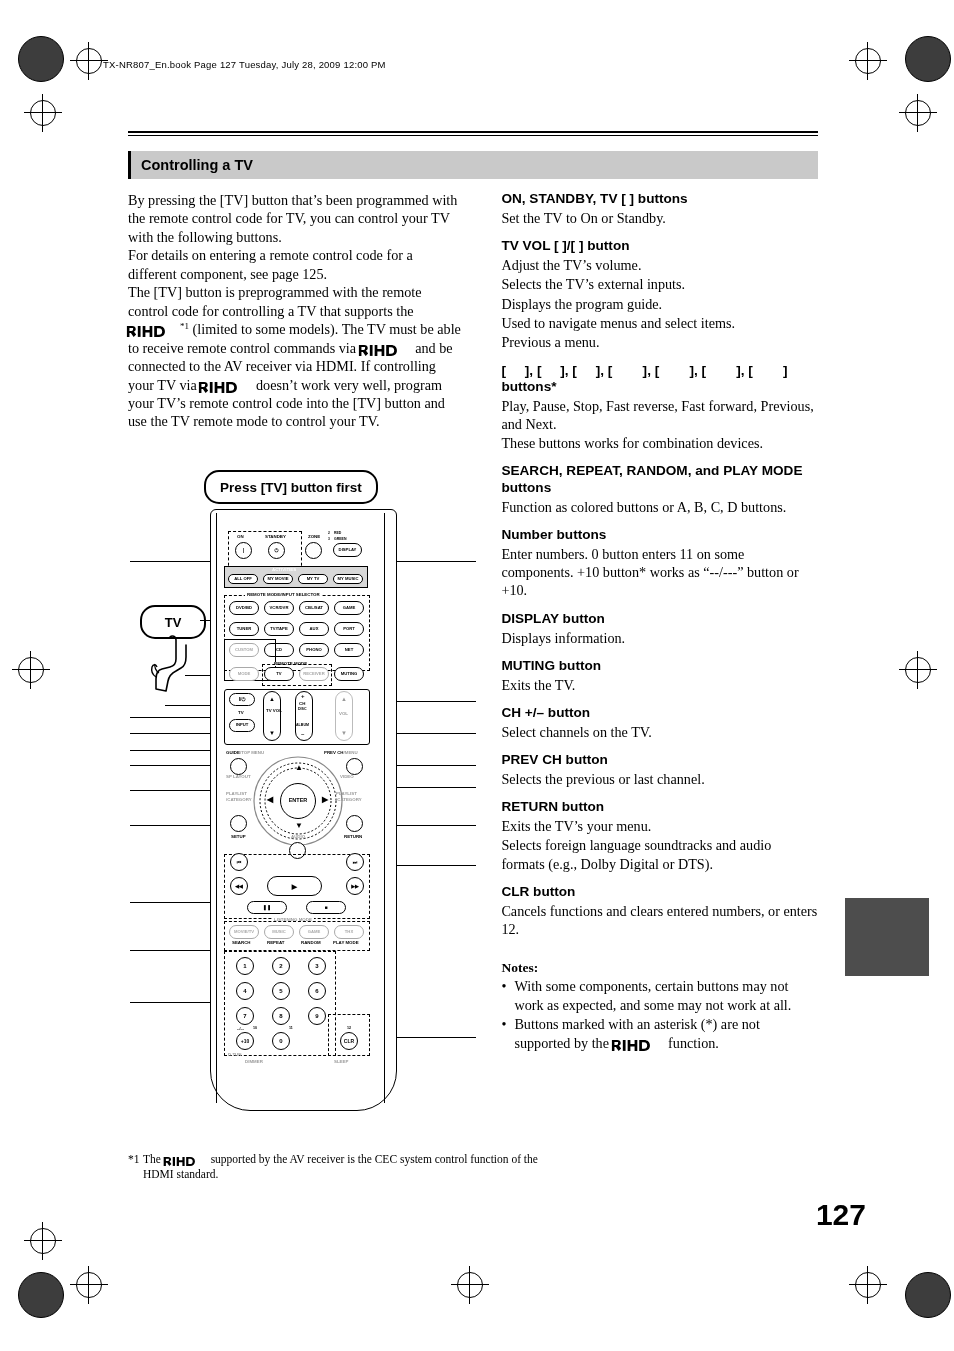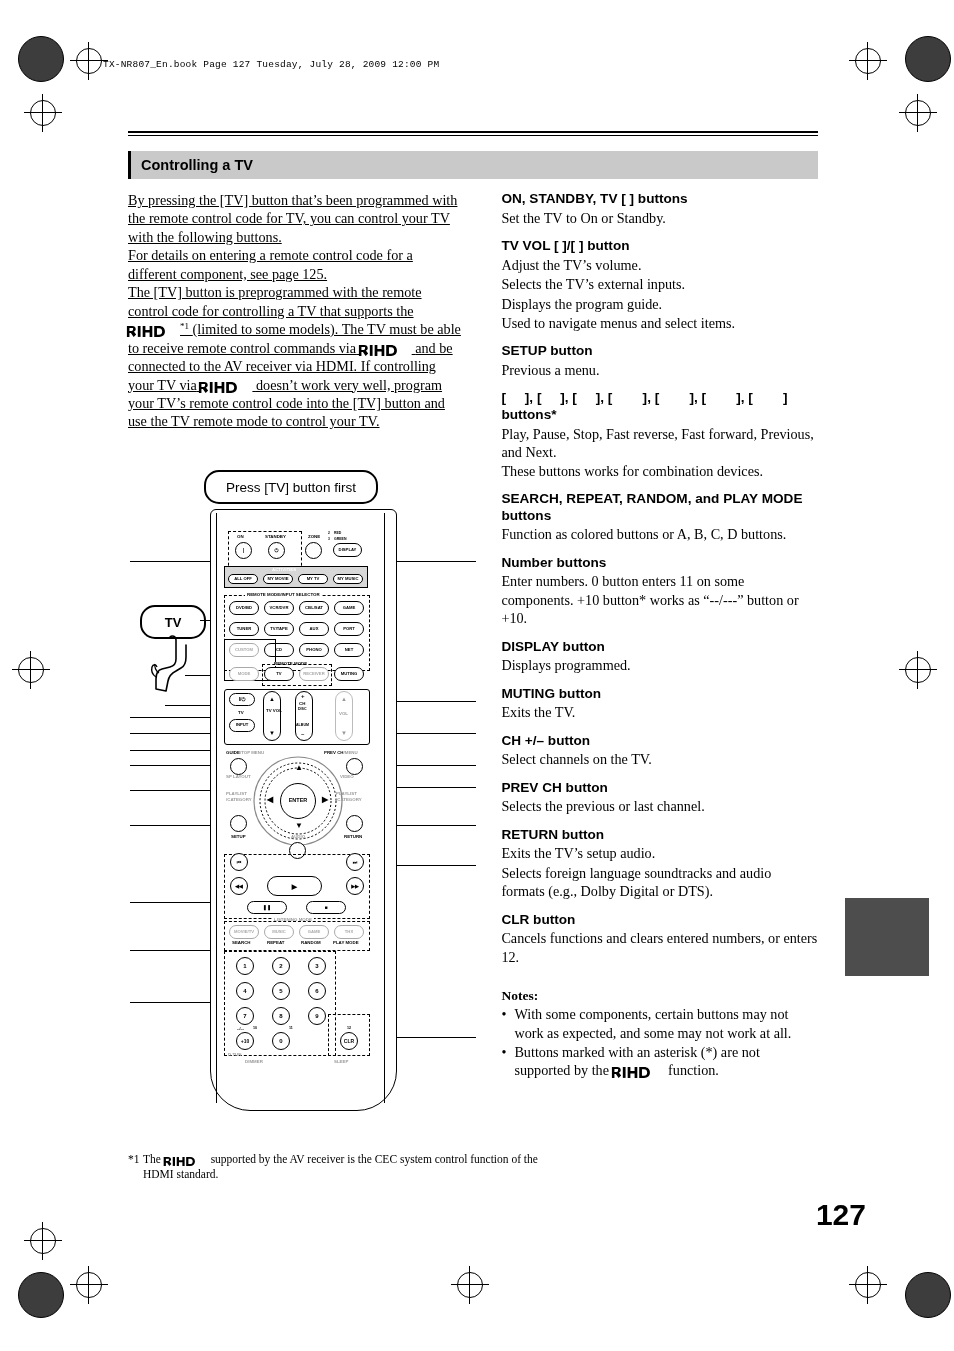--- a/index.html
+++ b/index.html
@@ -23,21 +23,21 @@
   .page-title{font-family:"Liberation Sans",sans-serif;font-weight:bold;font-size:17.5px;
               letter-spacing:-0.2px;padding-bottom:3px;}
   .page-title .cont{font-style:italic;font-weight:bold;}
   .title-rule{border-top:2.5px solid #000;border-bottom:1px solid #000;height:2px;margin-top:1px;}
 
   .section-bar{background:#c9c9c9;font-family:"Liberation Sans",sans-serif;font-weight:bold;
                font-size:14.5px;padding:6px 0 6px 10px;margin-top:15px;
                border-left:3px solid #000;}
 
   .cols{display:flex;margin-top:12px;}
-  .col-left{width:340px;text-decoration:underline;}
+  .col-left{width:340px;}
   .col-right{width:320px;margin-left:37px;}
 
   p{margin:0;font-size:14.2px;line-height:1.30;text-align:left;}
   .para{margin-bottom:0px;}
 
   .rihd{display:inline-block;font-family:"Liberation Sans",sans-serif;font-weight:bold;
         font-size:11px;letter-spacing:-0.5px;border:0;transform:scaleX(1.05);
         vertical-align:-1px;}
   .rihd svg{vertical-align:-2px;}
 
@@ -47,21 +47,21 @@
   .bhead{font-family:"Liberation Sans",sans-serif;font-weight:bold;font-size:13.6px;
          margin-top:11px;line-height:1.22;}
   .bhead:first-child{margin-top:0;}
   .bdesc{font-size:14.2px;line-height:1.30;margin-top:1px;}
 
   
   .remote-wrap{position:absolute;left:130px;top:465px;width:350px;height:660px;}
 
   .callout-box{position:absolute;left:74px;top:5px;width:170px;height:30px;
     border:2.2px solid #000;border-radius:15px;background:#fff;
-    font-family:"Liberation Sans",sans-serif;font-weight:normal;font-size:13.5px;
+    font-family:"Liberation Sans",sans-serif;font-weight:bold;font-size:13.5px;
     display:flex;align-items:center;justify-content:center;}
 
   .tv-callout{position:absolute;left:10px;top:140px;width:62px;height:30px;
     border:2px solid #000;border-radius:15px;background:#fff;
     font-family:"Liberation Sans",sans-serif;font-weight:bold;font-size:13px;
     display:flex;align-items:center;justify-content:center;}
 
   .hand{position:absolute;left:18px;top:168px;width:48px;height:60px;}
 
   .leaderline{position:absolute;background:#000;height:1px;}
@@ -134,21 +134,21 @@
   </div>
 <div class="reg-target" style="left:457px;top:1272px;">
     <div class="reg-circle"></div>
   </div>
 <div class="reg-target" style="left:30px;top:1228px;">
     <div class="reg-circle"></div>
   </div>
 
 <div class="cropline" style="left:100px;top:60px;width:1px;height:0;"></div>
 
-<div style="position:absolute;left:103px;top:59px;font-family:Liberation Mono, monospace;font-size:9.5px;letter-spacing:0.2px;">TX-NR807_En.book   Page 127   Tuesday, July 28, 2009   12:00 PM</div>
+<div style="position:absolute;left:103px;top:59px;font-family:Liberation Sans, sans-serif;font-size:9.5px;letter-spacing:0.2px;">TX-NR807_En.book   Page 127   Tuesday, July 28, 2009   12:00 PM</div>
 
 <div class="content">
 
   <div class="title-rule"></div>
 
   <div class="section-bar">
     <span>Controlling a TV</span>
   </div>
 
   <div class="cols">
@@ -195,47 +195,46 @@
 
       <div class="bhead">TV VOL [   ]/[   ] button</div>
       <div class="bdesc">Adjust the TV’s volume.</div>
 
       <div class="bdesc">Selects the TV’s external inputs.</div>
 
       <div class="bdesc">Displays the program guide.</div>
 
       <div class="bdesc">Used to navigate menus and select items.</div>
 
-      <div class="bhead">SETUP button</div>
       <div class="bdesc">Previous a menu.</div>
 
       <div class="bhead" style="white-space:pre-wrap;">[     ], [     ], [     ], [        ], [        ], [        ], [        ] buttons*</div>
       <div class="bdesc" style="white-space:pre-line;">Play, Pause, Stop, Fast reverse, Fast forward, Previous, and Next.
 These buttons works for combination devices.</div>
 
       <div class="bhead">SEARCH, REPEAT, RANDOM, and PLAY MODE buttons</div>
       <div class="bdesc">Function as colored buttons or A, B, C, D buttons.</div>
 
       <div class="bhead">Number buttons</div>
       <div class="bdesc">Enter numbers. 0 button enters 11 on some components. +10 button* works as “--/---” button or +10.</div>
 
       <div class="bhead">DISPLAY button</div>
-      <div class="bdesc">Displays programmed.</div>
+      <div class="bdesc">Displays information.</div>
 
       <div class="bhead">MUTING button</div>
       <div class="bdesc">Exits the TV.</div>
 
       <div class="bhead">CH +/– button</div>
       <div class="bdesc">Select channels on the TV.</div>
 
       <div class="bhead">PREV CH button</div>
       <div class="bdesc">Selects the previous or last channel.</div>
 
       <div class="bhead">RETURN button</div>
-      <div class="bdesc">Exits the TV’s setup audio.</div>
+      <div class="bdesc">Exits the TV’s your menu.</div>
 
       <div class="bdesc">Selects foreign language soundtracks and audio formats (e.g., Dolby Digital or DTS).</div>
 
       <div class="bhead">CLR button</div>
       <div class="bdesc">Cancels functions and clears entered numbers, or enters 12.</div>
 
       <div class="notes">
         <div class="notes-title">Notes:</div>
         <div class="note-item">
           <span class="bullet">•</span>

